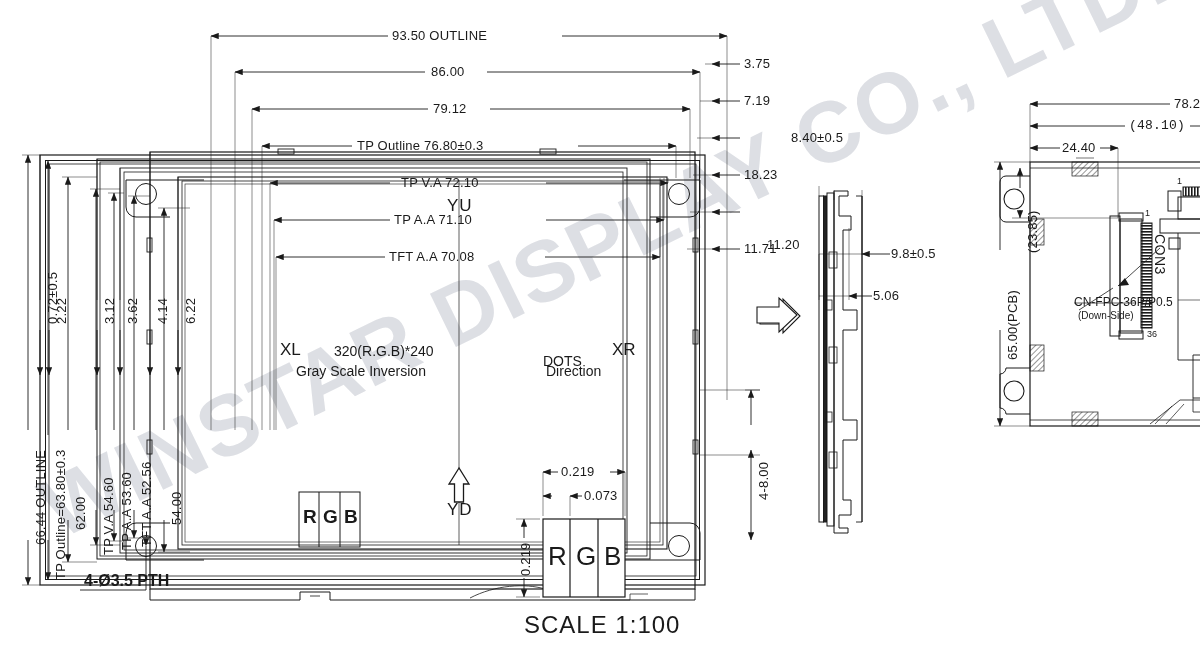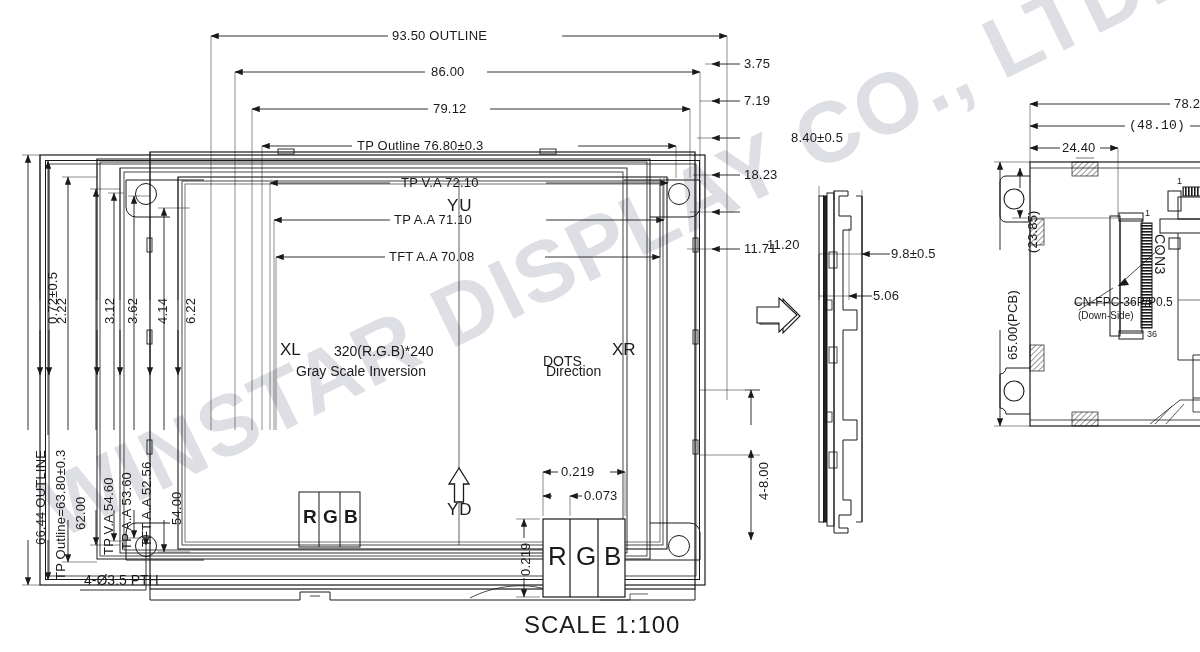--- a/index.html
+++ b/index.html
@@ -11,21 +11,21 @@
   .lbl{position:absolute;white-space:nowrap;font-family:"Liberation Sans",sans-serif;
        color:#1a1a1a;line-height:1;}
   .dim{font-size:13px;letter-spacing:.2px;}
   .dim-xs{font-size:9px;}
   .vert{transform-origin:0 0;}
   .big{font-size:17px;}
   .mid{font-size:14px;}
   .rgbcell{font-size:19px;font-weight:bold;}
   .scalecell{font-size:26px;}
   .scaletxt{font-size:24px;letter-spacing:1px;}
-  .pth{font-size:14px;font-weight:normal;}
+  .pth{font-size:16px;font-weight:bold;}
   .wm{position:absolute;left:0;top:0;width:1200px;height:652px;
       pointer-events:none;}
   .wmtext{font-family:"Liberation Sans",sans-serif;font-weight:bold;
           font-size:86px;fill:#c9ccd4;opacity:.62;letter-spacing:2px;}
 </style>
 </head>
 <body>
 
 <div id="sheet">
 

